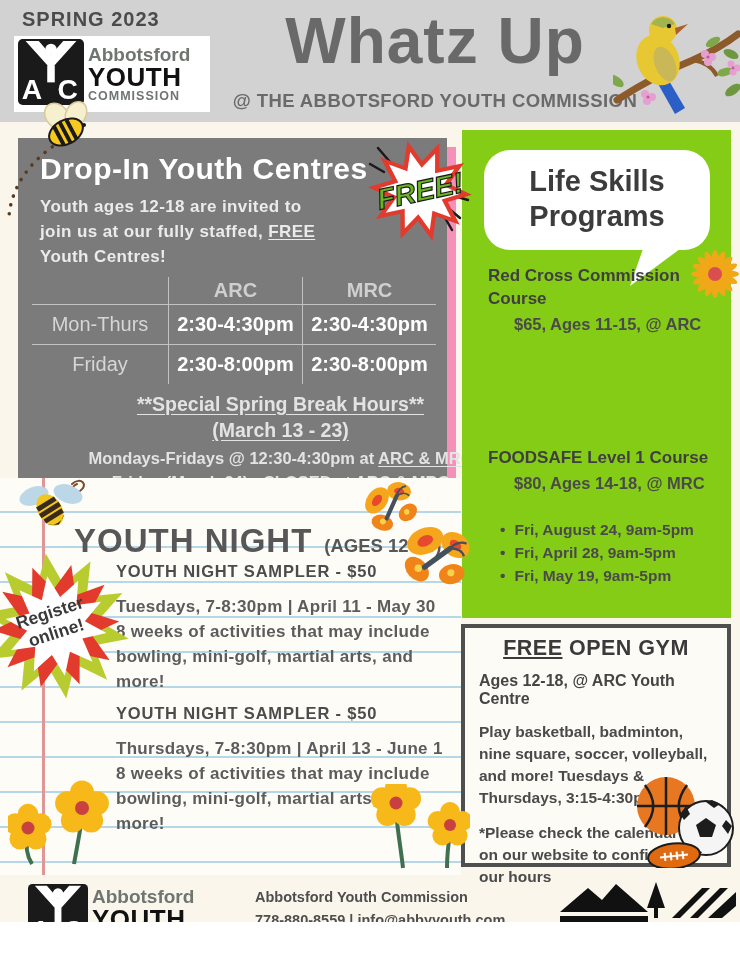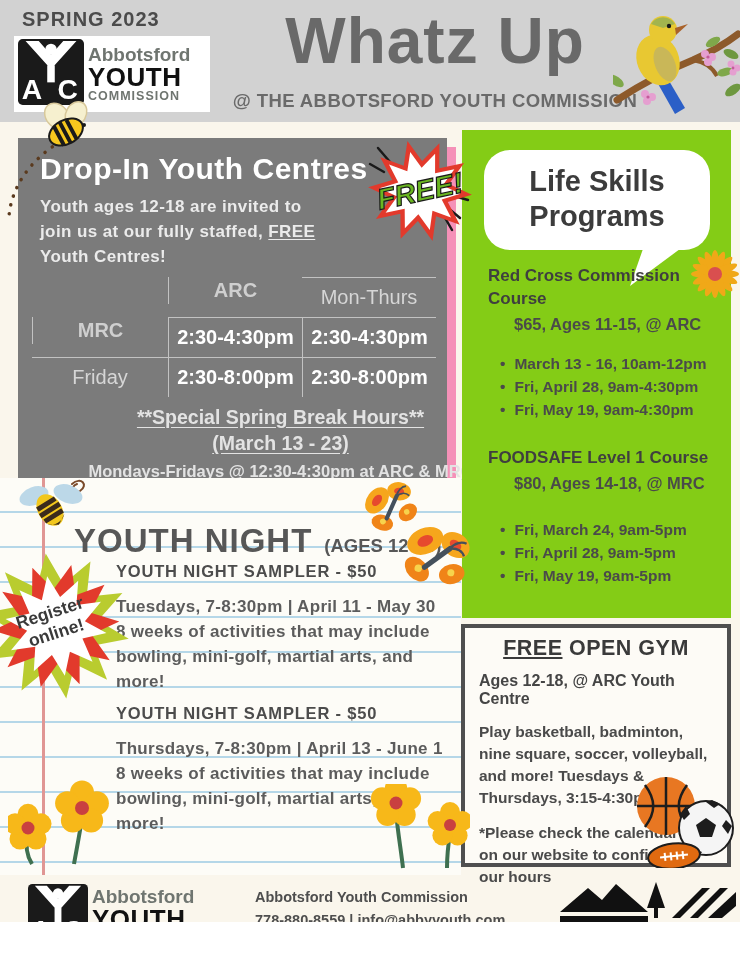--- a/index.html
+++ b/index.html
@@ -155,22 +155,22 @@
   <div class="abs graybox">
     <div class="di-title">Drop-In Youth Centres</div>
     <div class="di-intro">
       <span>Youth ages 12-18 are invited to</span><br>
       <span>join us at our fully staffed, </span><span class="u">FREE</span><br>
       <span>Youth Centres!</span>
     </div>
     <div class="sched">
       <div class="sc h"></div>
       <div class="sc h bl">ARC</div>
+      <div class="sc h bl">MRC</div>
       <div class="sc r bt">Mon-Thurs</div>
-      <div class="sc h bl">MRC</div>
       <div class="sc r t bl bt">2:30-4:30pm</div>
       <div class="sc r t bl bt">2:30-4:30pm</div>
       <div class="sc r bt">Friday</div>
       <div class="sc r t bl bt">2:30-8:00pm</div>
       <div class="sc r t bl bt">2:30-8:00pm</div>
     </div>
     <div class="special">
       <div class="sp-h">**Special Spring Break Hours**</div>
       <div class="sp-h" style="margin-top:3px;">(March 13 - 23)</div>
       <div class="sp-l"><span>Mondays-Fridays @ 12:30-4:30pm at </span><span class="u">ARC &amp; MRC</span></div>
@@ -194,31 +194,26 @@
       <div>Life Skills</div>
       <div>Programs</div>
     </div>
     <svg class="abs" style="left:150px;top:116px;" width="80" height="44" viewBox="0 0 80 44">
       <polygon points="32,0 72,0 18,40" fill="#ffffff"></polygon>
     </svg>
     <div class="abs" style="left:26px;top:134px;width:215px;">
       <div class="prog-name">Red Cross Commission Course</div>
       <div class="prog-det">$65, Ages 11-15, @ ARC</div>
     </div>
-    <ul class="sess abs" style="left:38px;top:222px;">
-      <li>March 13 - 16, 10am-12pm</li>
-      <li>Fri, April 28, 9am-4:30pm</li>
-      <li>Fri, May 19, 9am-4:30pm</li>
-    </ul>
     <div class="abs" style="left:26px;top:316px;width:230px;">
       <div class="prog-name">FOODSAFE Level 1 Course</div>
       <div class="prog-det">$80, Ages 14-18, @ MRC</div>
     </div>
     <ul class="sess abs" style="left:38px;top:388px;">
-      <li>Fri, March 24, 9am-5pm</li>
+      <li>Fri, August 24, 9am-5pm</li>
       <li>Fri, April 28, 9am-5pm</li>
       <li>Fri, May 19, 9am-5pm</li>
     </ul>
   </div>
 
   <svg class="abs" style="left:688px;top:246px;" width="54" height="56" viewBox="0 0 54 56">
     <g transform="translate(27,28)" fill="#f0a818">
       <ellipse rx="5" ry="24" transform="rotate(0)"></ellipse>
         <ellipse rx="5" ry="24" transform="rotate(45)"></ellipse>
       <ellipse rx="5" ry="24" transform="rotate(90)"></ellipse>

